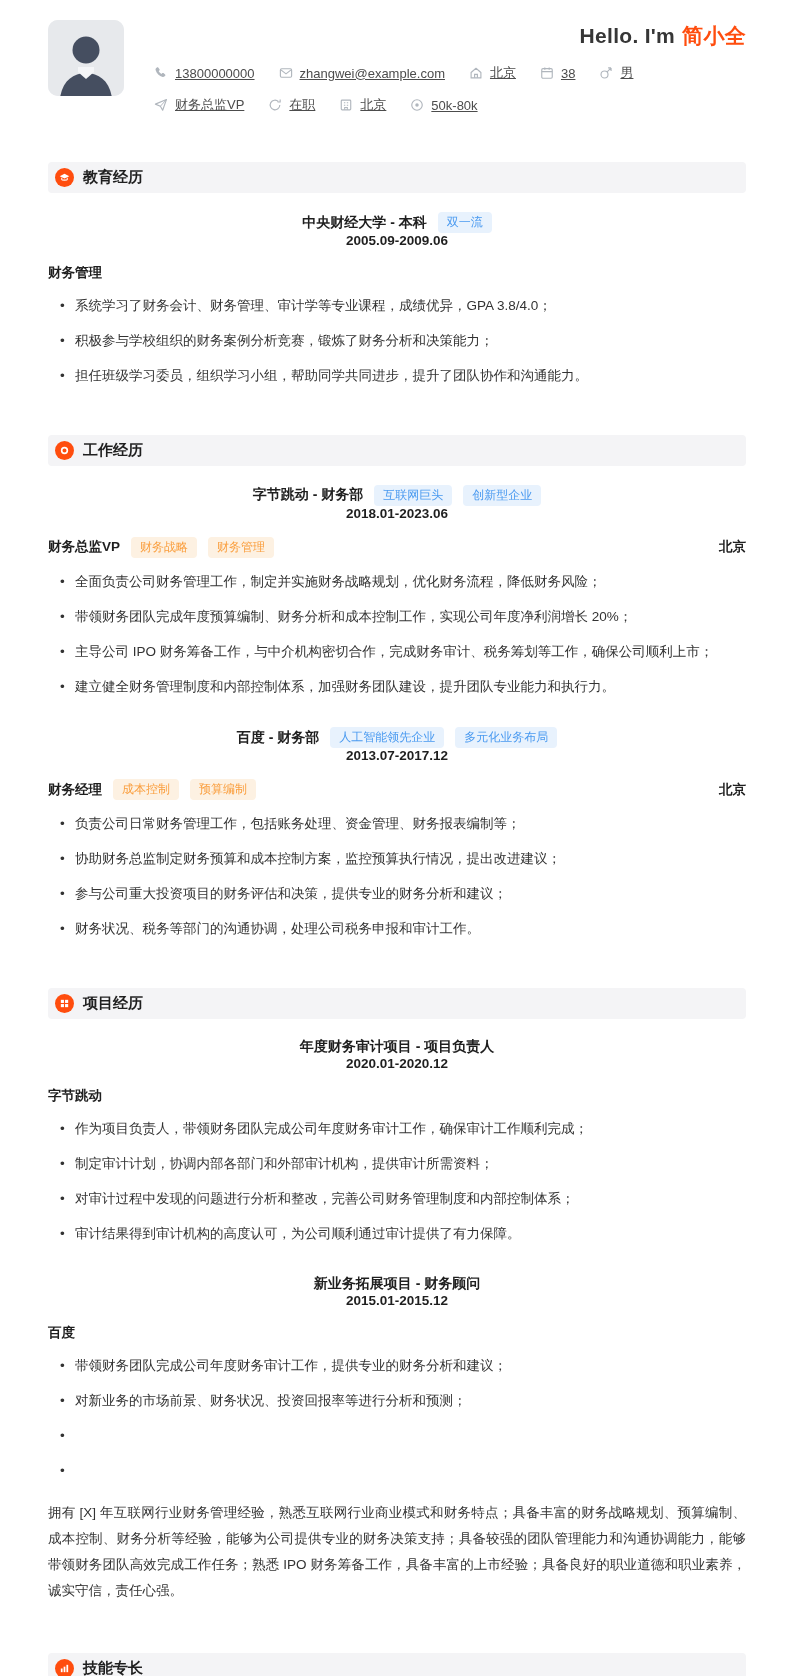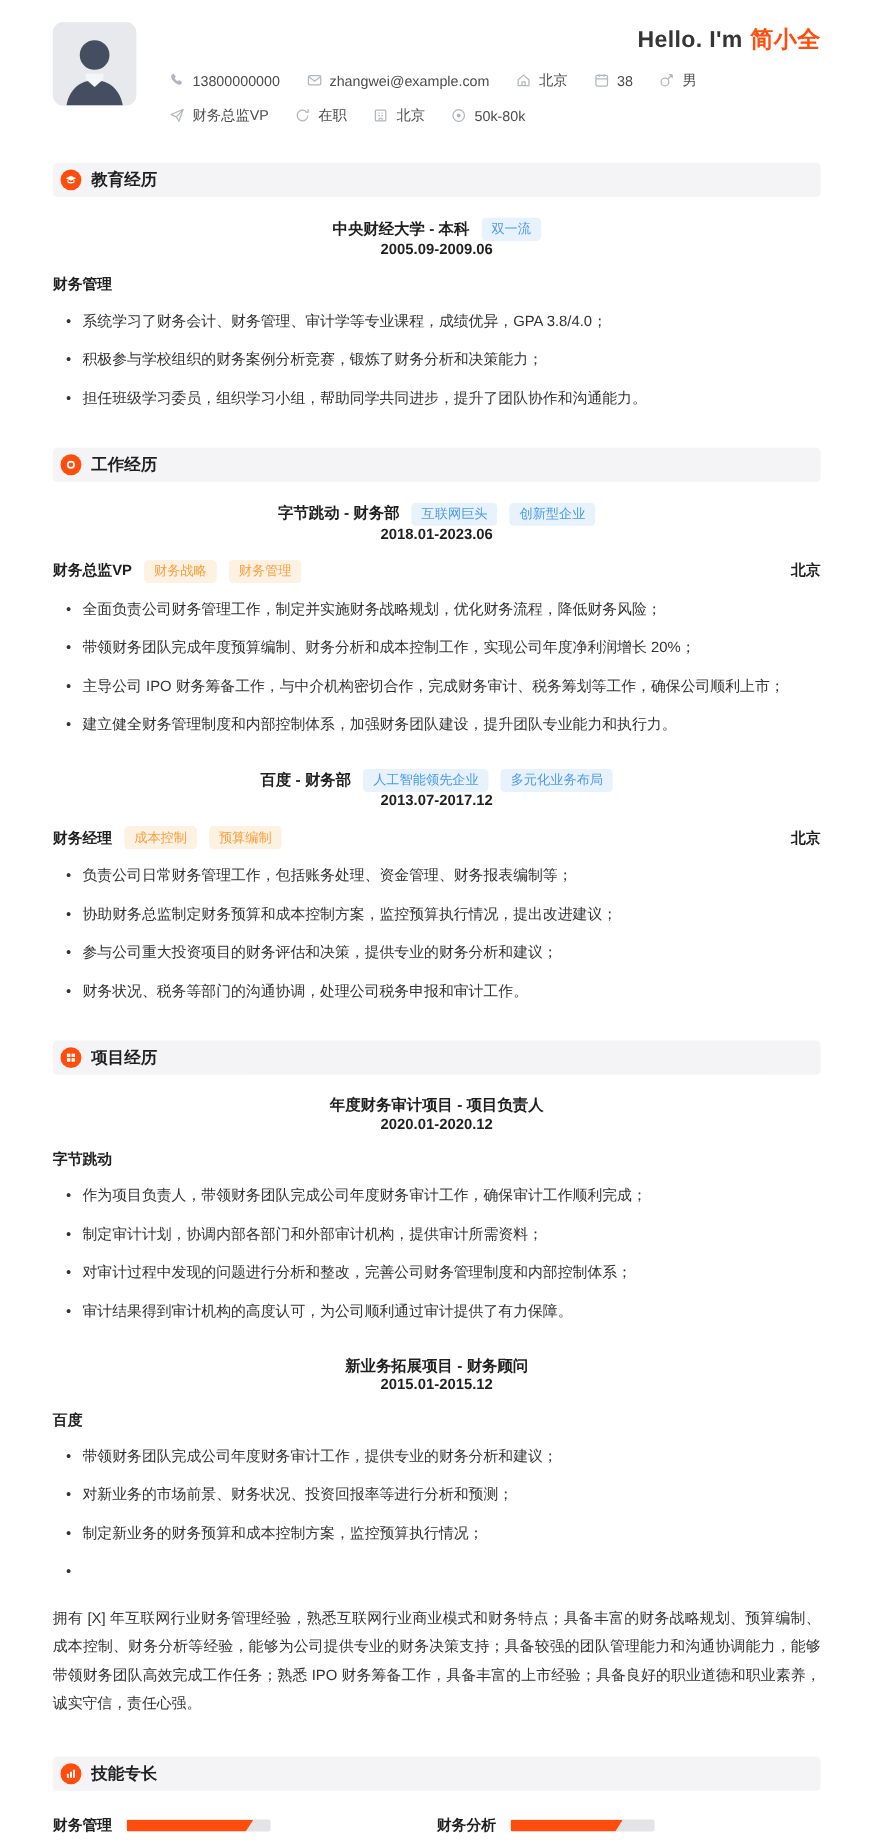--- a/index.html
+++ b/index.html
@@ -16,26 +16,26 @@
     color:#333;font-size:13.5px;
   }
   .page{padding:20px 48px 56px;}
 
   
   .hd{display:flex;gap:30px;align-items:flex-start;text-align:right;}
   .avatar{width:76px;height:76px;border-radius:10px;overflow:hidden;flex:none;background:#e9ebee;}
   .hd-right{flex:1;padding-top:2px;}
   .name-line{font-size:21px;font-weight:bold;color:#363636;letter-spacing:.3px;}
   .name-line .nm{color:var(--accent);margin-left:7px;}
-  .info-row{display:flex;align-items:center;gap:24px;margin-top:14px;font-size:13px;color:#4c4c4c;}
+  .info-row{display:flex;align-items:center;gap:24px;margin-top:14px;font-size:13px;color:#4c4c4c;text-decoration:underline;}
   .info-item{display:flex;align-items:center;gap:7px;}
   .info-item svg{width:14px;height:14px;color:#b0b6bd;flex:none;}
 
   
-  .sec-bar{margin-top:34px;background:#f4f4f6;border-radius:4px;height:31px;
+  .sec-bar{margin-top:48px;background:#f4f4f6;border-radius:4px;height:31px;
     display:flex;align-items:center;gap:9px;padding:0 7px;}
   .sec-icon{width:19px;height:19px;border-radius:50%;background:var(--accent);
     display:flex;align-items:center;justify-content:center;flex:none;}
   .sec-icon svg{width:11px;height:11px;display:block;}
   .sec-title{font-weight:bold;font-size:15px;color:#1f1f1f;}
 
   
   .item-head{display:flex;justify-content:space-between;align-items:center;margin-top:19px;flex-direction:column;}
   .item-head.gap-lg{margin-top:30px;}
   .item-left{display:flex;align-items:center;gap:11px;}
@@ -297,21 +297,20 @@
   <div class="bullet">
       <span class="dot">•</span>
       <span>带领财务团队完成公司年度财务审计工作，提供专业的财务分析和建议；</span>
     </div>
   <div class="bullet">
       <span class="dot">•</span>
       <span>对新业务的市场前景、财务状况、投资回报率等进行分析和预测；</span>
     </div>
   <div class="bullet">
       <span class="dot">•</span>
-      <span>制定新业务的财务预算和成本控制方案，监控预算执行情况；</span>
     </div>
   <div class="bullet">
       <span class="dot">•</span>
     </div>
 
   <div class="summary">拥有 [X] 年互联网行业财务管理经验，熟悉互联网行业商业模式和财务特点；具备丰富的财务战略规划、预算编制、成本控制、财务分析等经验，能够为公司提供专业的财务决策支持；具备较强的团队管理能力和沟通协调能力，能够带领财务团队高效完成工作任务；熟悉 IPO 财务筹备工作，具备丰富的上市经验；具备良好的职业道德和职业素养，诚实守信，责任心强。</div>
 
   <div class="sec-bar">
     <span class="sec-icon">
       <svg viewBox="0 0 12 12">

